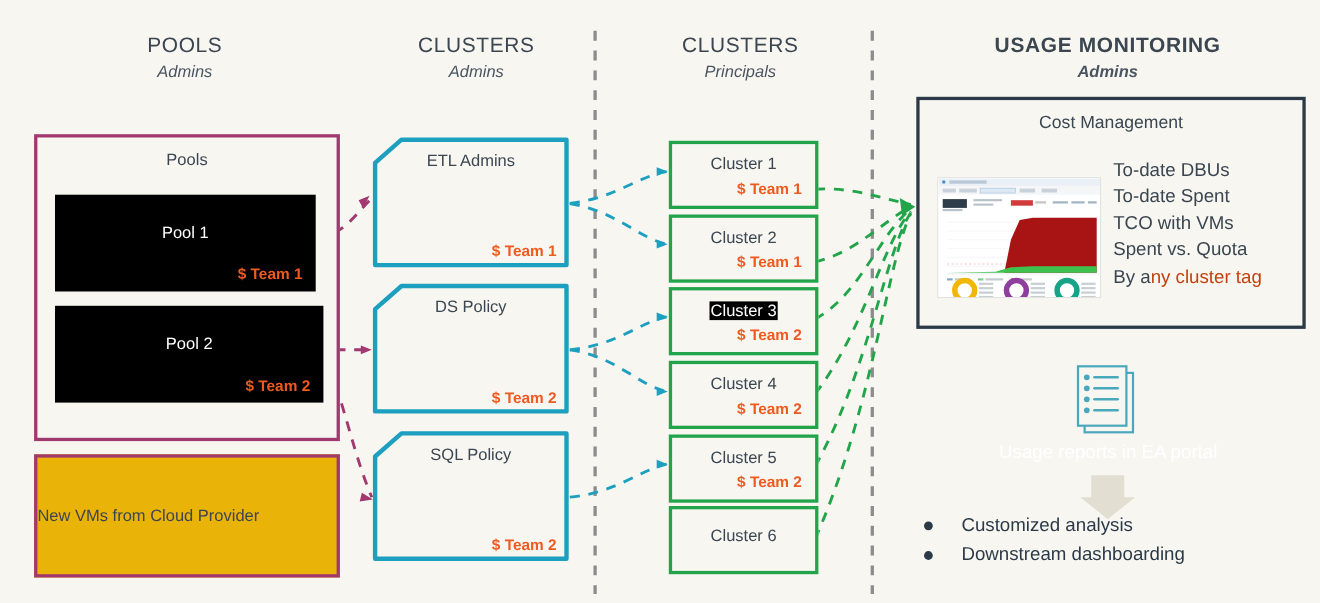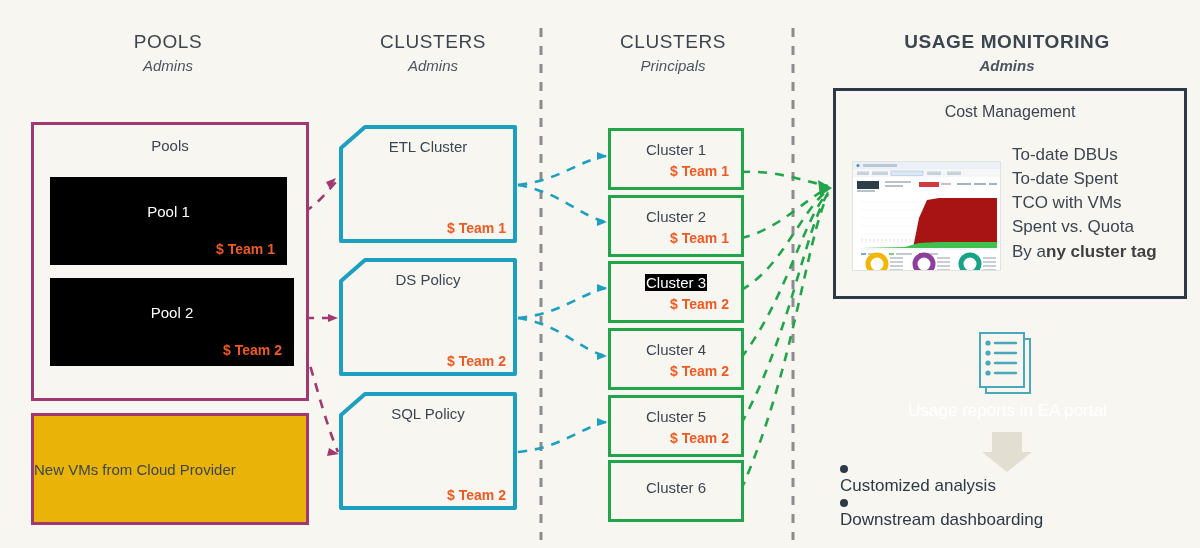--- a/index.html
+++ b/index.html
@@ -68,29 +68,29 @@
   .monitor .mtitle{
     position:absolute;width:100%;text-align:center;top:12px;font-size:16px;color:#3b4651;
   }
   .thumb{
     position:absolute;background:#ffffff;overflow:hidden;
     border:1px solid #e2e2de;
   }
   .mlist{
     position:absolute;font-size:17px;color:#3b4651;line-height:1.42;white-space:nowrap;
   }
-  .mlist .orange{color:#404040;font-weight:bold;}
+  .mlist .orange{color:#c2410c;}
 
   
   .reports-icon{position:absolute;}
   .reports-caption{
     position:absolute;width:100%;text-align:center;font-size:17px;color:#ffffff;white-space:nowrap;
   }
   .bullets{position:absolute;font-size:17px;color:#2c3a47;line-height:1.55;}
-  .bullets .row{display:flex;align-items:flex-start;flex-direction:column;}
+  .bullets .row{display:flex;align-items:center;}
   .bullets .dot{
     width:8px;height:8px;border-radius:50%;background:#2c3a47;margin-right:26px;flex:none;
   }
 </style>
 </head>
 <body>
 
 <div id="stage">
 
   <svg id="wires" viewBox="0 0 1200 548">
@@ -170,21 +170,21 @@
   </div>
 
   <div class="vm-box" style="left:31px;top:413px;width:272px;height:106px;">
     <span>New VMs from Cloud Provider</span>
   </div>
 
   <div class="policy" style="left:338px;top:124px;width:180px;height:120px;">
     <svg width="180" height="120">
       <polygon points="3,24 27,3 177,3 177,117 3,117" fill="#f7f6f1" stroke="#1d9fc0" stroke-width="4" stroke-linejoin="round"></polygon>
     </svg>
-    <div class="pname">ETL Cluster</div>
+    <div class="pname">ETL Admins</div>
     <div class="money">$ Team 1</div>
   </div>
 
   <div class="policy" style="left:338px;top:257px;width:180px;height:120px;">
     <svg width="180" height="120">
       <polygon points="3,24 27,3 177,3 177,117 3,117" fill="#f7f6f1" stroke="#1d9fc0" stroke-width="4" stroke-linejoin="round"></polygon>
     </svg>
     <div class="pname">DS Policy</div>
     <div class="money">$ Team 2</div>
   </div>

